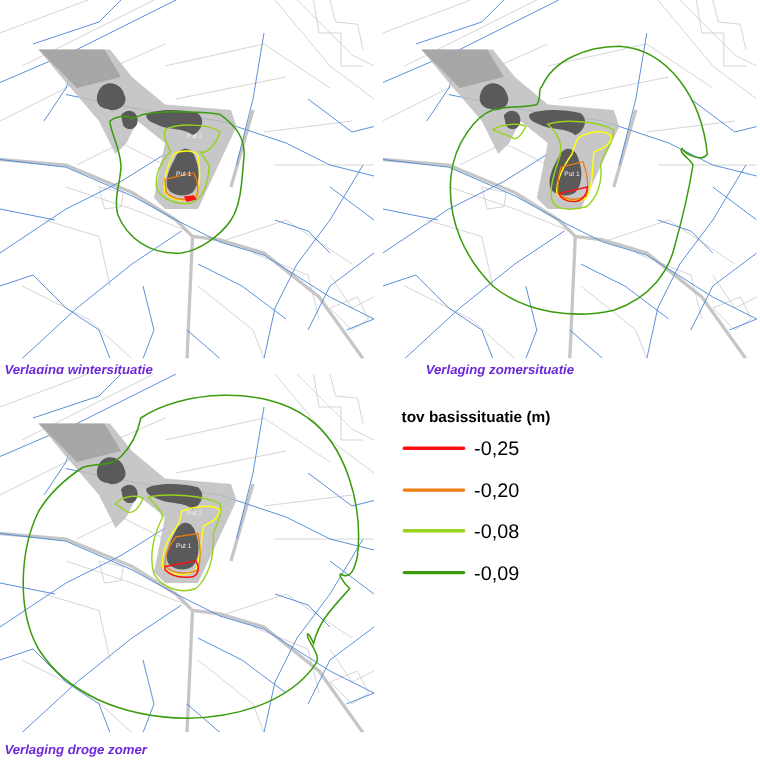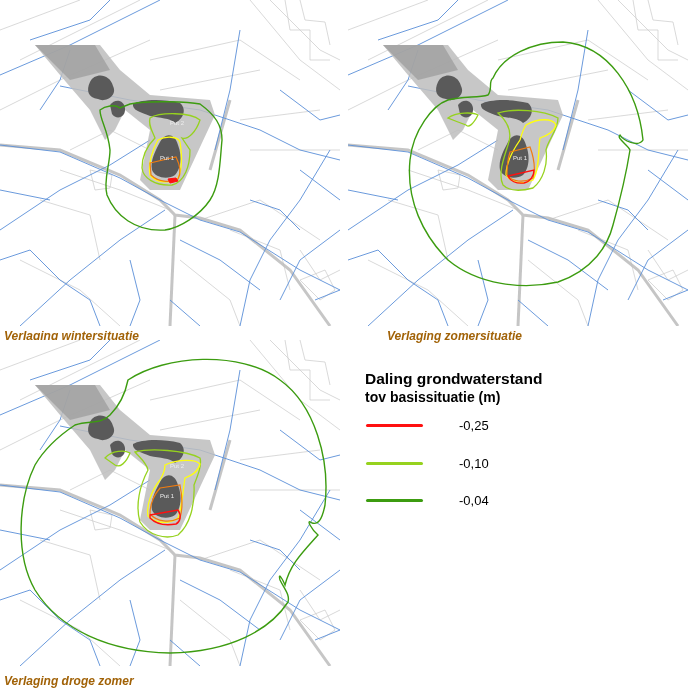--- a/index.html
+++ b/index.html
@@ -1,26 +1,26 @@
 <!DOCTYPE html>
 <html><head>
 <meta charset="utf-8">
 <style>
   html, body { margin:0; padding:0; background:#ffffff; }
   body { width:691px; height:692px; position:relative; overflow:hidden; font-family:"Liberation Sans", sans-serif; }
   .panel { position:absolute; width:340px; height:326px; overflow:hidden; background:#fff; }
   .panel svg { position:absolute; left:0; top:0; width:340px; height:326px; }
-  .caption { position:absolute; font-family:"Liberation Sans", sans-serif; font-weight:bold; font-style:italic; font-size:12px; color:#a16207; white-space:nowrap; }
+  .caption { position:absolute; font-family:"Liberation Sans", sans-serif; font-weight:bold; font-style:italic; font-size:12px; color:#6d28d9; white-space:nowrap; }
   .legend { position:absolute; left:365px; top:370px; width:300px; }
   .legend-title { font-family:"Liberation Sans", sans-serif; font-weight:bold; font-size:15.5px; color:#000; line-height:18px; }
   .legend-subtitle { font-family:"Liberation Sans", sans-serif; font-weight:bold; font-size:14px; color:#000; margin-top:1px; line-height:16px; }
   .legend-items { margin-top:12px; }
   .legend-item { position:relative; height:37.5px; }
   .legend-swatch { position:absolute; left:1px; top:7px; width:57px; height:3px; border-radius:2px; }
-  .legend-label { position:absolute; left:66px; top:0; font-size:13px; color:#000; line-height:18px;margin-left:28px; }
+  .legend-label { position:absolute; left:66px; top:0; font-size:18px; color:#000; line-height:18px; }
 </style>
 </head>
 <body>
 
 <svg width="0" height="0" style="position:absolute">
   <defs>
     <g id="basemap">
 
       <g stroke="#cfcfcf" stroke-width="0.8" fill="none">
         <path d="M0,30 L80,0"></path>
@@ -125,29 +125,32 @@
     <path d="M165,125 C175,120 195,118 200,124 C198,132 192,135 185,138 C183,150 182,168 178,178 C168,185 155,183 148,176 C146,165 152,150 160,140 C163,135 165,130 165,125 Z" fill="none" stroke="#ffff10" stroke-width="1.3"></path>
     <path d="M160,148 L180,145 C182,155 183,168 180,178 C170,183 157,182 150,174 C150,163 154,155 160,148 Z" fill="none" stroke="#f07c10" stroke-width="1.2"></path>
     <path d="M150,175 L178,170 C182,176 180,182 176,184 C165,186 156,184 150,178 Z" fill="none" stroke="#ff1010" stroke-width="1.4"></path>
     <text x="160" y="158" font-size="6" fill="#eee" font-family="Liberation Sans, sans-serif">Put 1</text>
     <text x="170" y="128" font-size="6" fill="#eee" font-family="Liberation Sans, sans-serif">Put 2</text>
   </svg>
 </div>
 <div class="caption" style="left:4px;top:674px;">Verlaging droge zomer</div>
 
 <div class="legend">
-  <div class="legend-title">Daling grondwaterstand</div>
   <div class="legend-subtitle">tov basissituatie (m)</div>
   <div class="legend-items">
     <div class="legend-item">
       <span class="legend-swatch" style="background:#ff1010"></span>
       <span class="legend-label">-0,25</span>
     </div>
     <div class="legend-item">
+      <span class="legend-swatch" style="background:#f07c10"></span>
+      <span class="legend-label">-0,20</span>
+    </div>
+    <div class="legend-item">
       <span class="legend-swatch" style="background:#96d21e"></span>
-      <span class="legend-label">-0,10</span>
+      <span class="legend-label">-0,08</span>
     </div>
     <div class="legend-item">
       <span class="legend-swatch" style="background:#3c9c10"></span>
-      <span class="legend-label">-0,04</span>
+      <span class="legend-label">-0,09</span>
     </div>
   </div>
 </div>
 
 </body></html>

